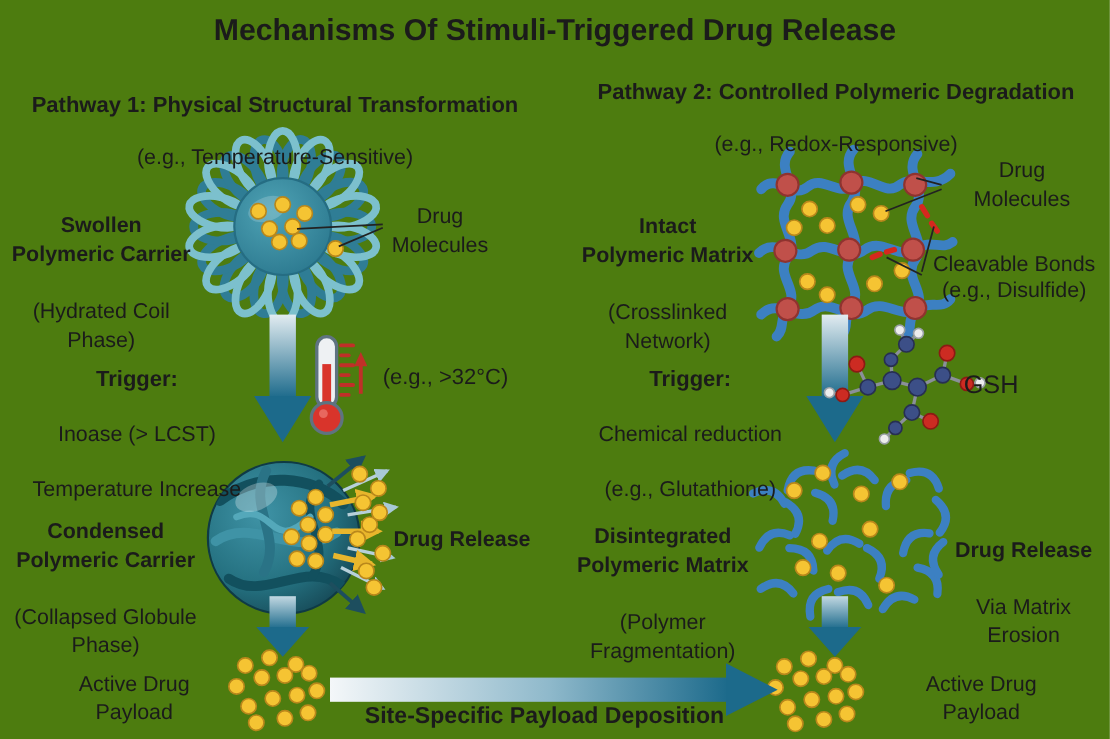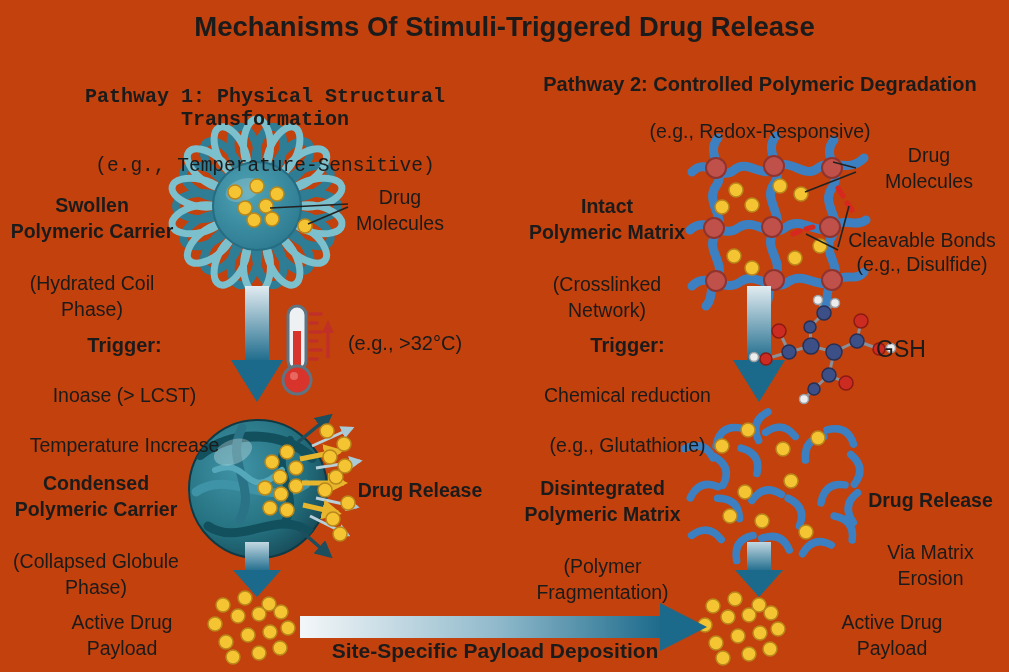--- a/index.html
+++ b/index.html
@@ -1,16 +1,16 @@
 <!DOCTYPE html>
 <html><head>
 <meta charset="utf-8">
 <style>
   html,body{margin:0;padding:0;background:#ffffff;}
-  .canvas{position:relative;width:1009px;height:672px;background:#c2410c;overflow:hidden;
+  .canvas{position:relative;width:1009px;height:672px;background:#4d7c0f;overflow:hidden;
           font-family:"Liberation Sans","DejaVu Sans",sans-serif;color:#1b1b1b;}
   #art{position:absolute;left:0;top:0;}
   .t{position:absolute;text-align:center;white-space:pre-line;line-height:26px;font-size:19.5px;color:#1b1b1b;}
   .b{font-weight:700;}
   .title{top:11px;left:0;width:1009px;font-size:27.5px;font-weight:700;line-height:32px;}
   .hdr{line-height:23.5px;}
   .hdr .h1{font-size:20px;font-weight:700;}
   .hdr .h2{font-size:19.5px;}
   .small-lbl{line-height:25px;}
   .left-align{text-align:center;}
@@ -359,21 +359,21 @@
       </g>
 
   <g>
     <rect x="300" y="616" width="362" height="22" fill="url(#gH)"></rect>
     <polygon points="660,603 660,651 707,627" fill="#1c6a8b"></polygon>
   </g>
 </svg>
 
 <div class="t title">Mechanisms Of Stimuli-Triggered Drug Release</div>
 
-<div class="t hdr" style="left:20px;top:61px;width:490px;font-family:Liberation Mono, monospace;">
+<div class="t hdr" style="left:5px;top:61px;width:490px;">
   <div class="h1">Pathway 1: Physical Structural Transformation</div>
   <div class="h2">(e.g., Temperature-Sensitive)</div>
 </div>
 <div class="t hdr" style="left:515px;top:49px;width:490px;">
   <div class="h1">Pathway 2: Controlled Polymeric Degradation</div>
   <div class="h2">(e.g., Redox-Responsive)</div>
 </div>
 
 <div class="t" style="left:2px;top:166px;width:180px;">
   <div class="b">Swollen

